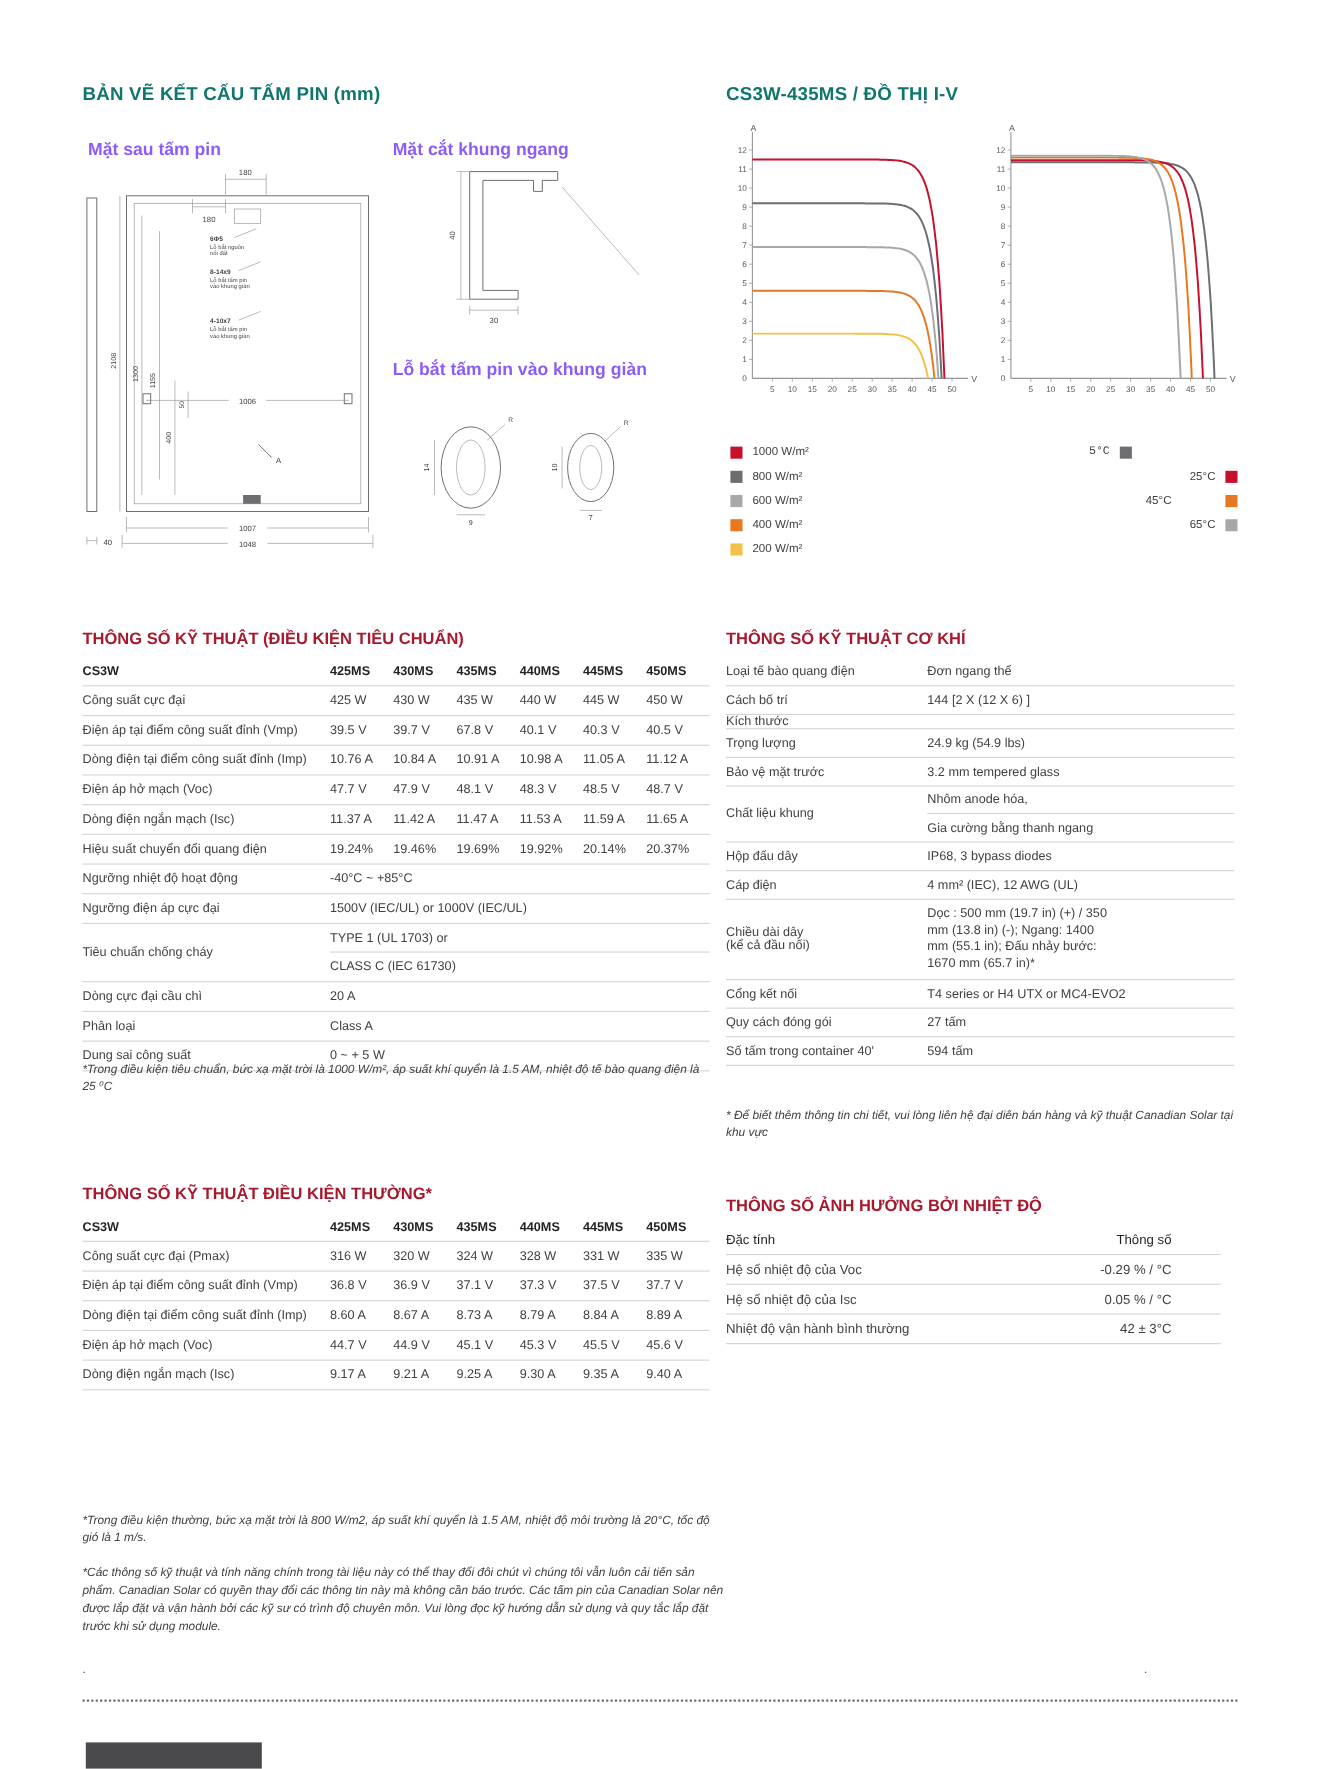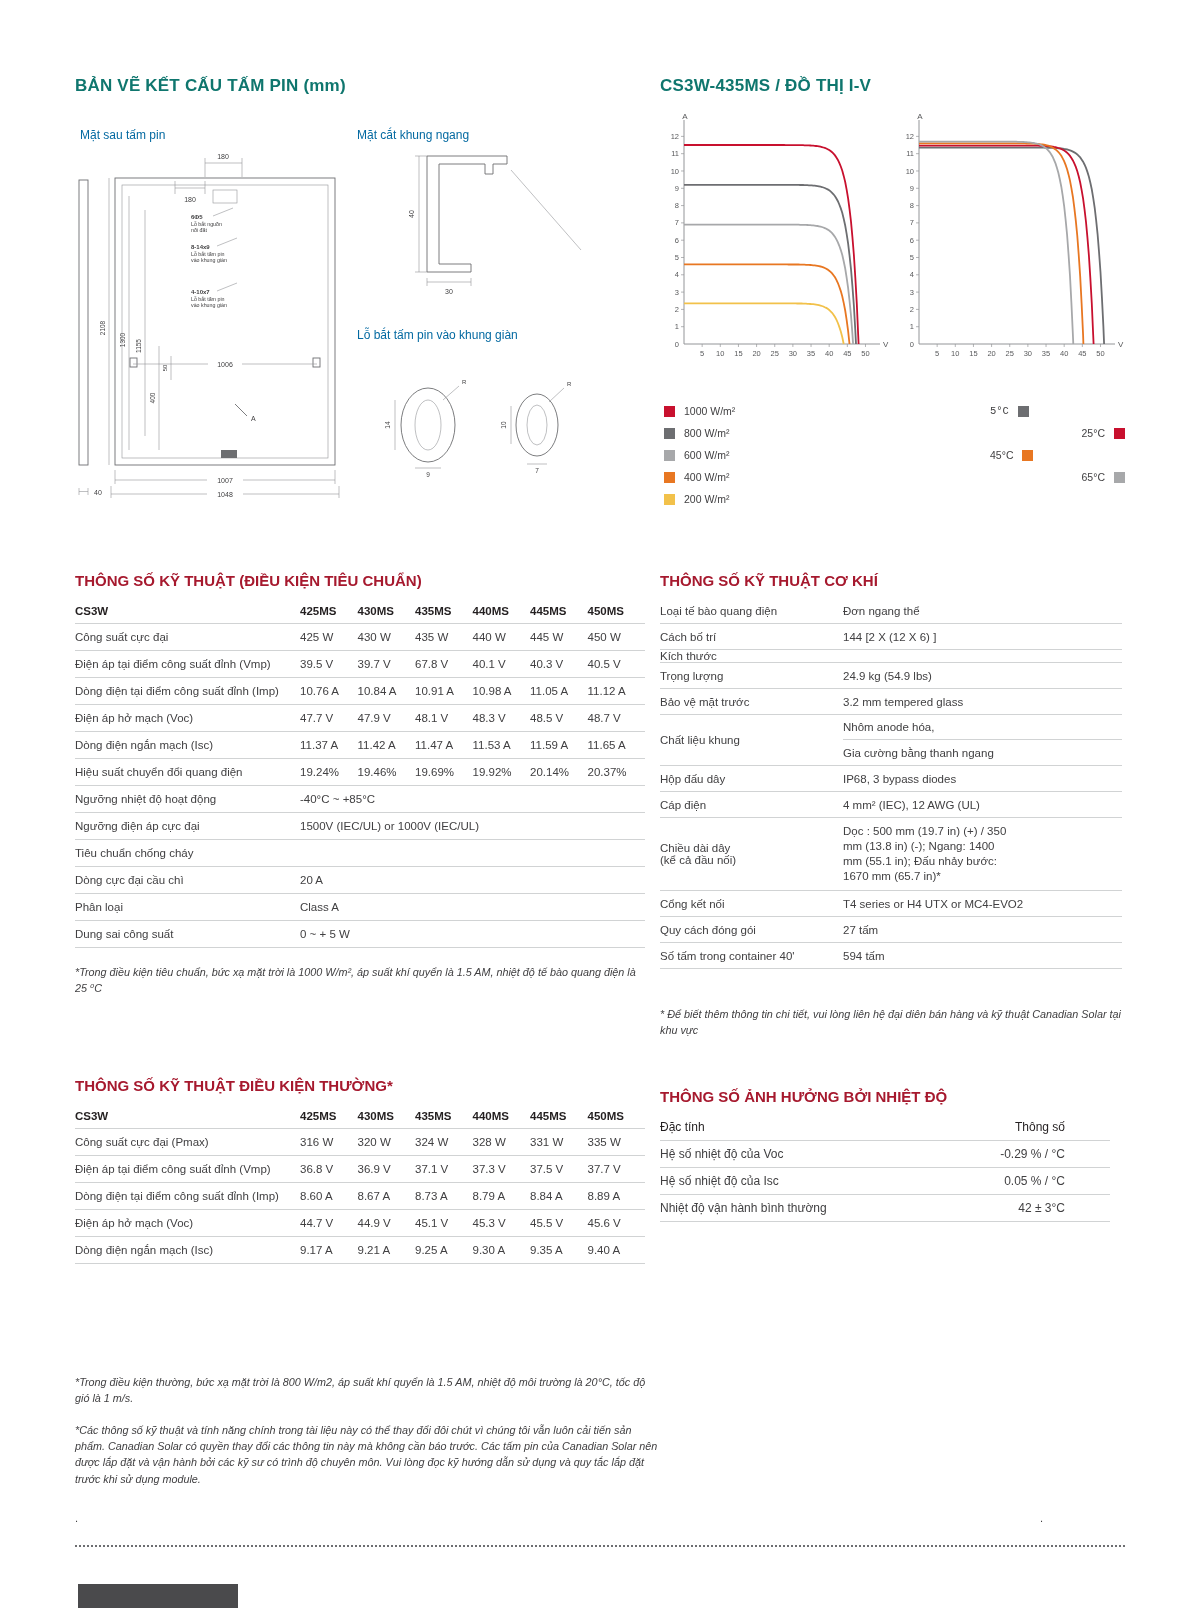--- a/index.html
+++ b/index.html
@@ -1,21 +1,21 @@
 <!DOCTYPE html>
 <html><head>
 <meta charset="utf-8">
 <style>
   *{margin:0;padding:0;box-sizing:border-box}
   body{background:#ffffff}
   #page{position:relative;width:1200px;height:1608px;background:#ffffff;overflow:hidden;
         font-family:"Liberation Sans","DejaVu Sans",sans-serif;color:#414042}
   .h1{position:absolute;font-size:17px;font-weight:bold;color:#0f766e;letter-spacing:.2px}
   .h2{position:absolute;font-size:15px;font-weight:bold;color:#a6192e}
-  .sublabel{position:absolute;font-size:12px;font-weight:normal;color:#0369a1}
+  .sublabel{position:absolute;font-size:16px;font-weight:bold;color:#8b5cf6}
   
   .spec{position:absolute;font-size:11.5px}
   .srow{display:flex;align-items:center;min-height:27px;border-bottom:1px solid #d1d3d4}
   .srow.head{font-weight:bold;color:#231f20;min-height:26px}
   .slabel{flex:0 0 225px;padding-right:4px}
   .sval{flex:1}
   .sspan{flex:1}
   .lines{display:flex;flex-direction:column;align-self:stretch;justify-content:center}
   .sline{min-height:26px;display:flex;align-items:center}
   .sline.divd{border-bottom:1px solid #d1d3d4}
@@ -304,21 +304,21 @@
     </div>
   <div id="legend-temp" class="legend" style="left:990px;top:400px;width:135px">
       <div class="lrow" style="justify-content: flex-start; font-family: Liberation Mono, monospace;">
         <span class="llab">5°C</span>
         <span class="lsq" style="background: rgb(109, 110, 113); margin-right: 0px; margin-left: 9px;"></span>
       </div>
       <div class="lrow" style="justify-content: flex-end;">
         <span class="llab">25°C</span>
         <span class="lsq" style="background: rgb(200, 16, 46); margin-right: 0px; margin-left: 9px;"></span>
       </div>
-      <div class="lrow" style="">
+      <div class="lrow" style="justify-content: flex-end; gap: 40px;">
         <span class="llab">45°C</span>
         <span class="lsq" style="background: rgb(232, 119, 34); margin-right: 0px; margin-left: 9px;"></span>
       </div>
       <div class="lrow" style="justify-content: flex-end;">
         <span class="llab">65°C</span>
         <span class="lsq" style="background: rgb(167, 168, 170); margin-right: 0px; margin-left: 9px;"></span>
       </div>
     </div>
 
   <div class="h2" style="left:75px;top:572px">THÔNG SỐ KỸ THUẬT (ĐIỀU KIỆN TIÊU CHUẨN)</div>
@@ -389,20 +389,24 @@
       <div class="srow">
         <div class="slabel">Ngưỡng nhiệt độ hoạt động</div>
         <div class="sspan">-40°C ~ +85°C</div>
       </div>
       <div class="srow">
         <div class="slabel">Ngưỡng điện áp cực đại</div>
         <div class="sspan">1500V (IEC/UL) or 1000V (IEC/UL)</div>
       </div>
       <div class="srow">
         <div class="slabel">Tiêu chuẩn chống cháy</div>
+        <div class="sspan lines">
+          <div class="sline divd">TYPE 1 (UL 1703) or</div>
+          <div class="sline">CLASS C (IEC 61730)</div>
+        </div>
       </div>
       <div class="srow">
         <div class="slabel">Dòng cực đại cầu chì</div>
         <div class="sspan">20 A</div>
       </div>
       <div class="srow">
         <div class="slabel">Phân loại</div>
         <div class="sspan">Class A</div>
       </div>
       <div class="srow">

